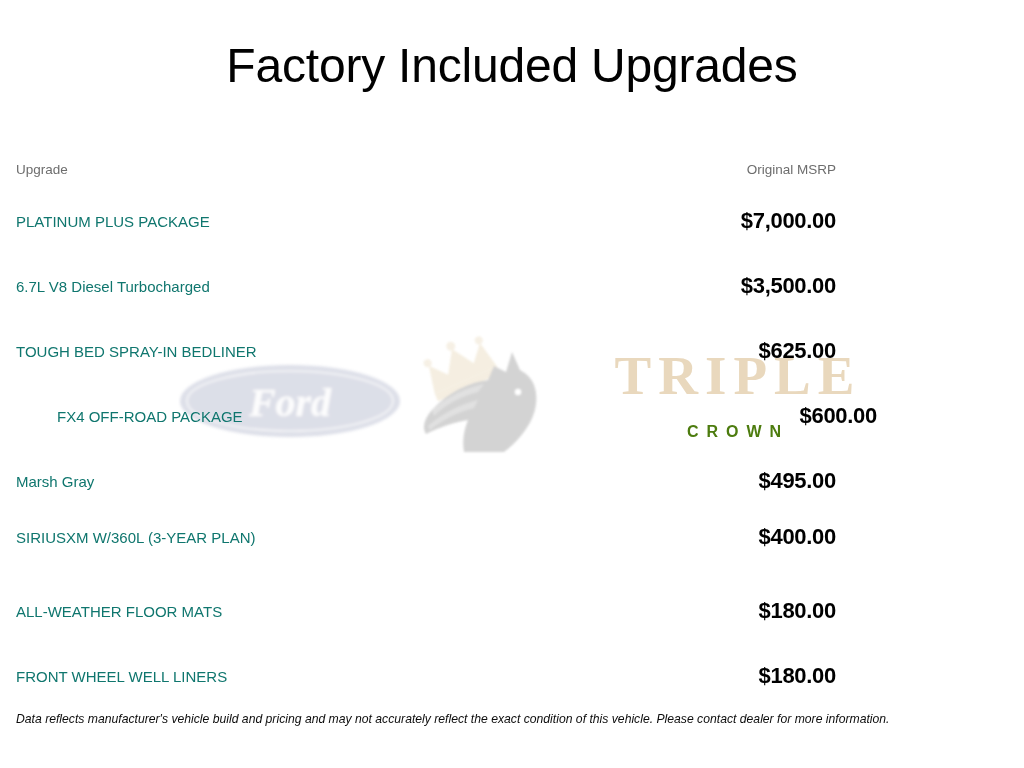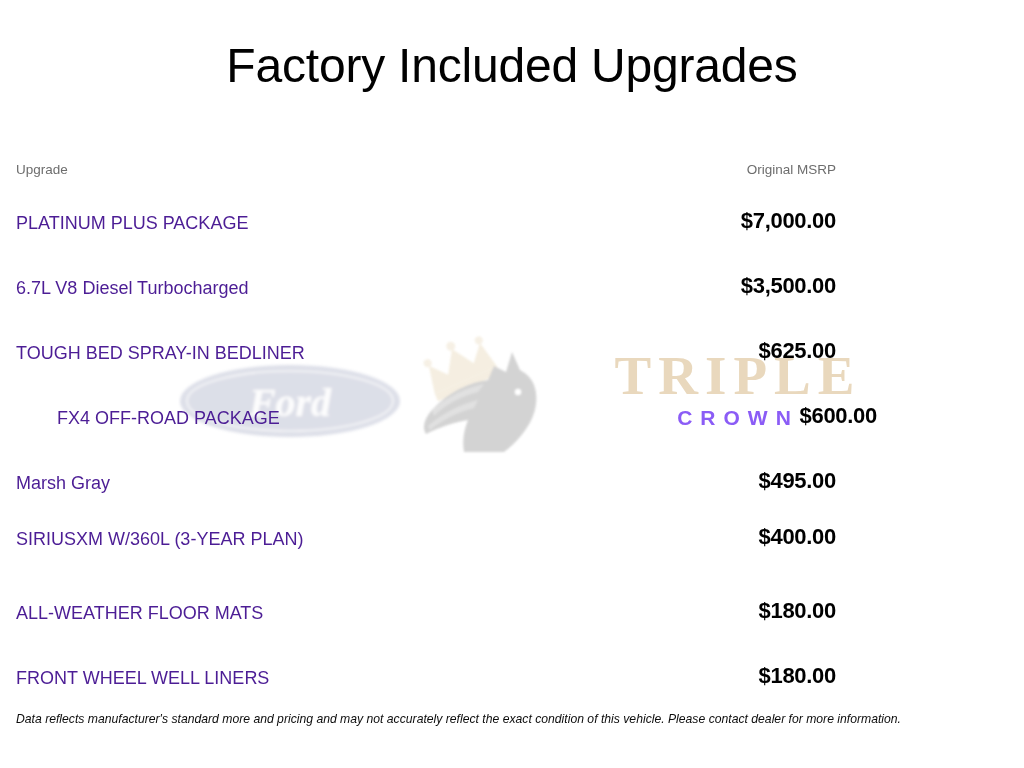--- a/index.html
+++ b/index.html
@@ -62,26 +62,26 @@
     font-size: 55px;
     font-weight: 700;
     letter-spacing: 7px;
     color: #e9d8bd;
     display: block;
     filter: blur(0.6px);
   }
 
   .wm-crown-word {
     font-family: "Liberation Sans", sans-serif;
-    font-size: 21px;
+    font-size: 16px;
     font-weight: 700;
     letter-spacing: 8px;
-    color: #8b5cf6;
+    color: #4d7c0f;
     display: block;
-    margin-top: 4px;
+    margin-top: 21px;
     filter: blur(0.5px);
   }
 
   
   #content {
     position: relative;
     z-index: 2;
     width: 1024px;
     height: 768px;
   }
@@ -104,36 +104,36 @@
     left: 0;
     top: 156px;
     width: 1024px;
   }
 
   .row {
     position: absolute;
     left: 0;
     width: 872px;
     display: flex;
-    align-items: flex-end;
+    align-items: center;
     justify-content: space-between;
     padding: 0 36px 0 16px;
   }
 
   .header-row .col-label,
   .header-row .col-value {
     font-size: 13.5px;
     font-weight: 400;
     color: #6d6d6d;
   }
 
   .data-row .col-label {
-    font-size: 18px;
-    font-weight: 400;
-    color: #4c1d95;
+    font-size: 15px;
+    font-weight: 400;
+    color: #0f766e;
     white-space: nowrap;
   }
 
   .data-row .col-value {
     font-size: 22px;
     font-weight: 700;
     color: #000000;
     white-space: nowrap;
     letter-spacing: -0.3px;
   }
@@ -258,16 +258,16 @@
         <span class="col-value">$180.00</span>
       </div>
 
       <div class="row data-row" style="top:507px;">
         <span class="col-label">FRONT WHEEL WELL LINERS</span>
         <span class="col-value">$180.00</span>
       </div>
 
     </div>
 
-    <div id="footer-note">Data reflects manufacturer's standard more and pricing and may not accurately reflect the exact condition of this vehicle. Please contact dealer for more information.</div>
+    <div id="footer-note">Data reflects manufacturer's vehicle build and pricing and may not accurately reflect the exact condition of this vehicle. Please contact dealer for more information.</div>
 
   </div>
 </div>
 
 </body></html>

